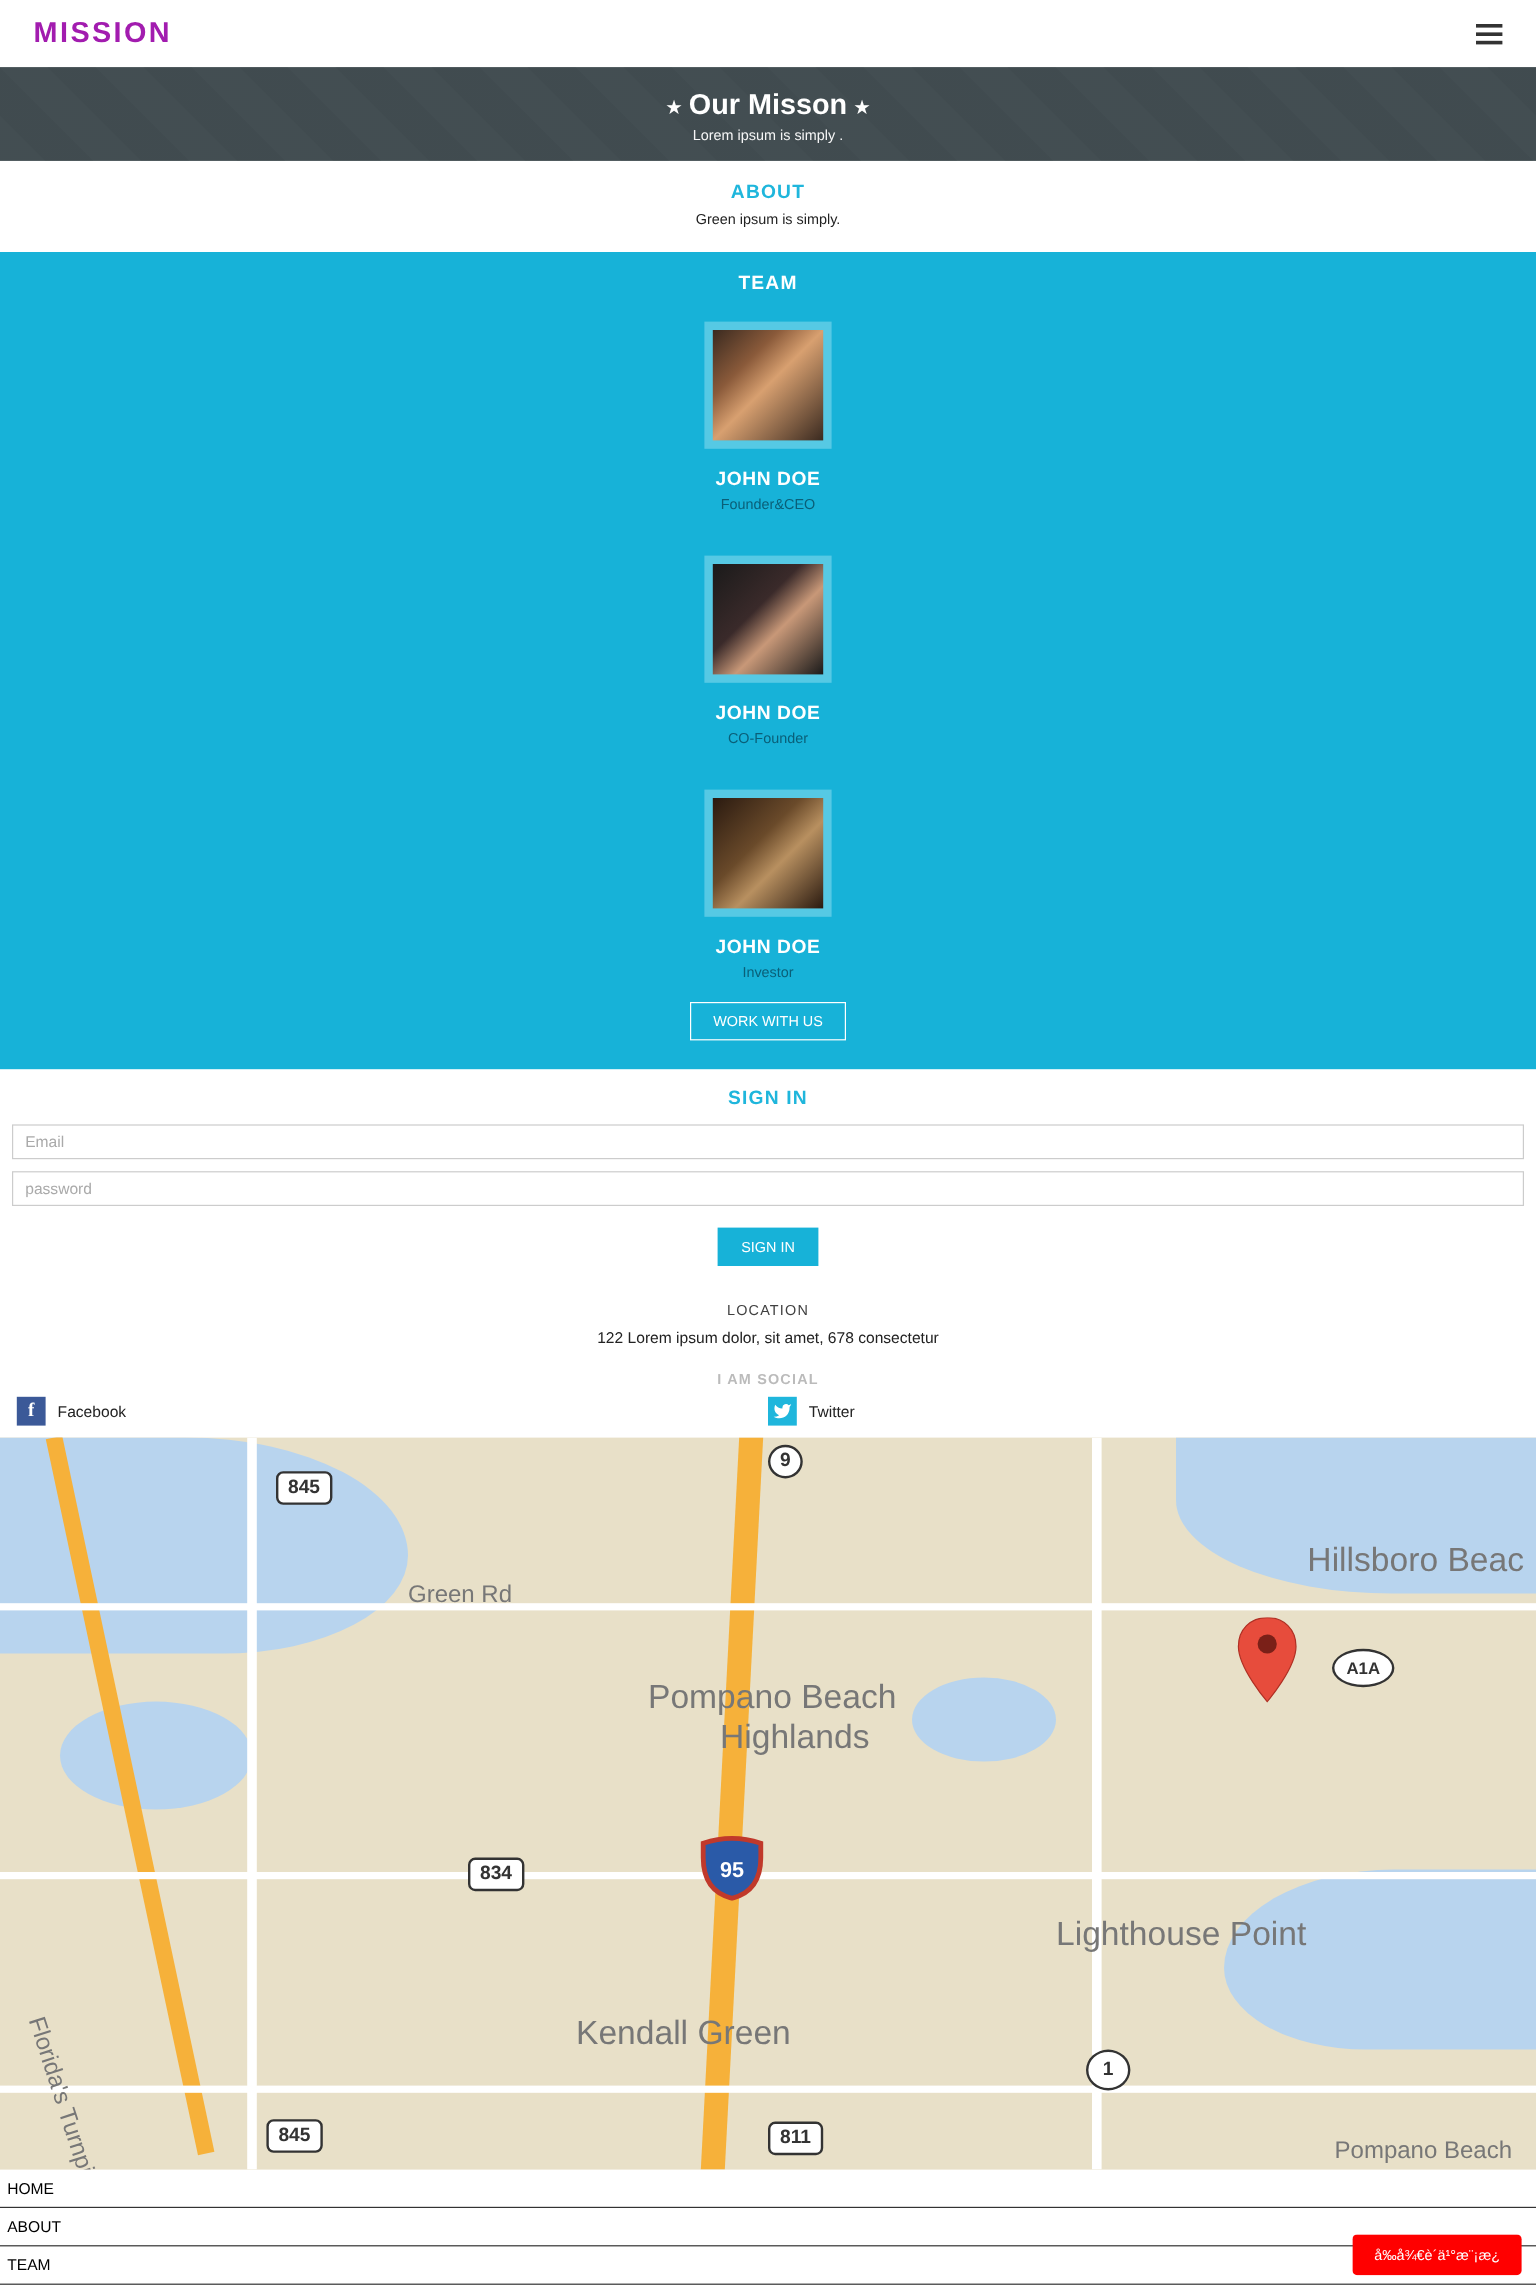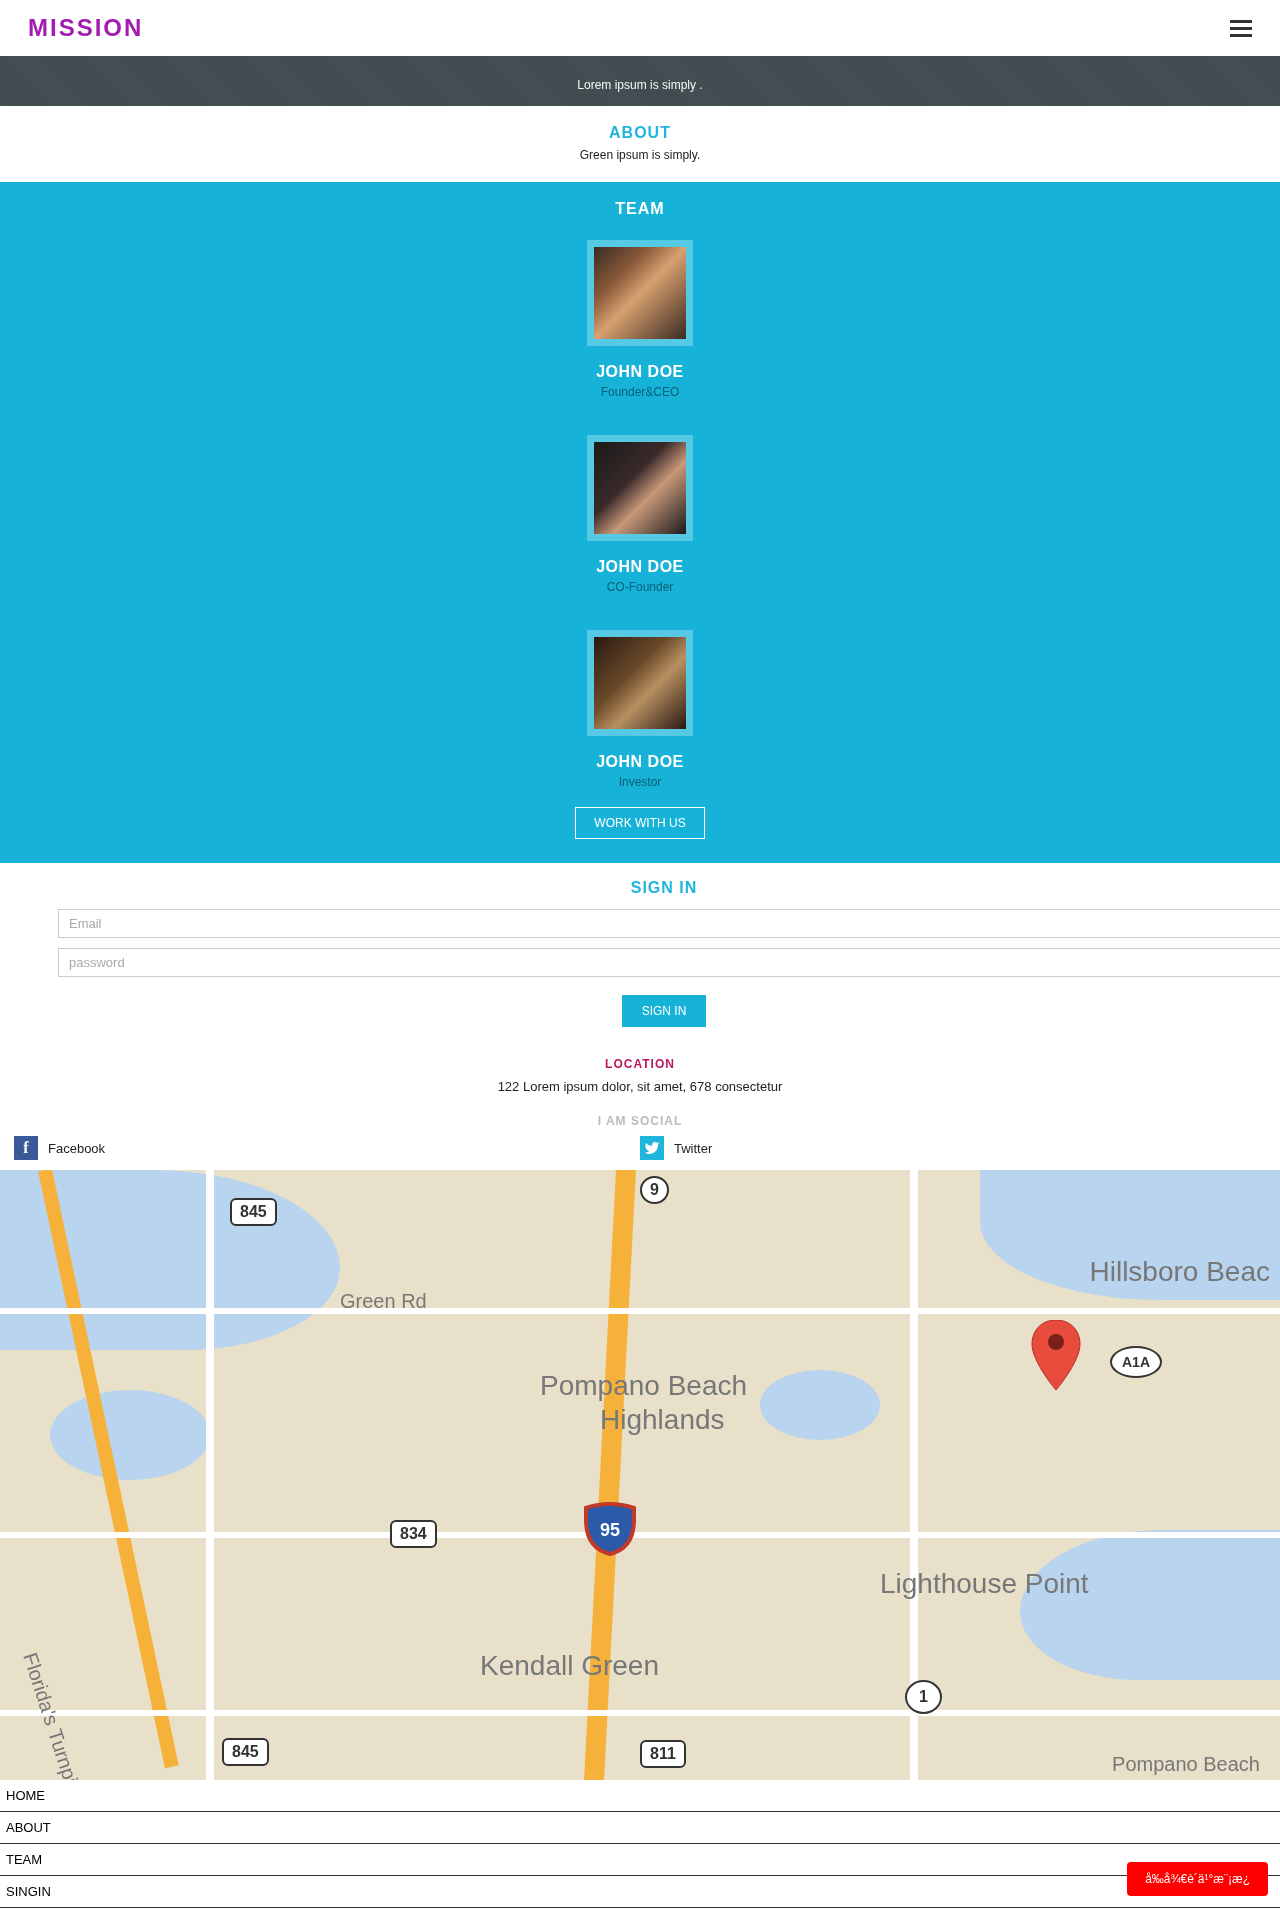--- a/index.html
+++ b/index.html
@@ -20,27 +20,27 @@
 .member { margin-bottom: 36px; }
 .member:last-of-type { margin-bottom: 18px; }
 .avatar-wrap { display: inline-block; background: #56c9e4; padding: 7px; }
 .avatar { width: 92px; height: 92px; background: #333; display: block; }
 .av1 { background: linear-gradient(135deg,#3a2a20 0%,#8a5a3a 30%,#d8a070 50%,#3a2a20 100%); }
 .av2 { background: linear-gradient(135deg,#1a1a1a 0%,#3a2a2a 40%,#c89878 60%,#1a1a1a 100%); }
 .av3 { background: linear-gradient(135deg,#2a1a10 0%,#6a4a2a 40%,#b89060 60%,#2a1a10 100%); }
 .member h3 { font-size: 16px; font-weight: 600; margin-top: 14px; letter-spacing: .5px; }
 .member p { font-size: 12px; margin-top: 4px; color: #0a5f78; }
 .work-btn { display: inline-block; border: 1px solid #fff; padding: 8px 18px; font-size: 12px; color: #fff; background: transparent; cursor: pointer; }
-.signin { text-align: center; padding: 16px 10px 20px; margin-left: 48px; }
+.signin { text-align: center; padding: 16px 10px 20px; }
 .signin h2 { color: #1fb6dc; font-size: 16px; font-weight: 600; letter-spacing: 1px; margin-bottom: 12px; }
 .signin input { width: 1260px; margin: 0 auto 10px; display: block; padding: 6px 10px; font-size: 13px; border: 1px solid #ccc; background: #fff; color: #4c1d95; }
 .signin input::placeholder { color: #aaa; }
 .signin-btn { background: #17b2d8; color: #fff; border: none; padding: 9px 20px; font-size: 12px; cursor: pointer; margin-top: 8px; }
 .location { text-align: center; padding: 10px 0 6px; }
-.location h3 { color: #be185d; font-size: 12px; font-weight: 700; letter-spacing: 1px; }
+.location h3 { color: #404040; font-size: 12px; font-weight: 400; letter-spacing: 1px; }
 .location p { font-size: 13px; margin-top: 8px; color: #222; }
 .social-h { text-align: center; color: #bbb; font-size: 12px; font-weight: 600; letter-spacing: 1px; margin: 14px 0 8px; }
 .social-row { display: flex; padding: 0 14px 10px; }
 .social-item { flex: 1; display: flex; align-items: center; gap: 10px; }
 .social-icon { width: 24px; height: 24px; display: flex; align-items: center; justify-content: center; color: #fff; font-weight: bold; }
 .fb { background: #3b5998; font-family: Georgia, serif; font-size: 16px; }
 .tw { background: #1fb6dc; }
 .tw svg { width: 16px; height: 16px; fill: #fff; }
 .social-item span { font-size: 13px; color: #222; }
 .map { width: 100%; height: 610px; position: relative; background: #e8e0c8; overflow: hidden; }
@@ -64,20 +64,21 @@
 <div class="header">
   <div class="logo">MISSION</div>
   <div class="hamburger">
       <div></div>
       <div></div>
       <div></div>
     </div>
 </div>
 
 <div class="hero">
+  <h1><span class="star">★</span><span>Our Misson</span><span class="star">★</span></h1>
   <p>Lorem ipsum is simply .</p>
 </div>
 
 <div class="about">
   <h2>ABOUT</h2>
   <p>Green ipsum is simply.</p>
 </div>
 
 <div class="team">
   <h2>TEAM</h2>

